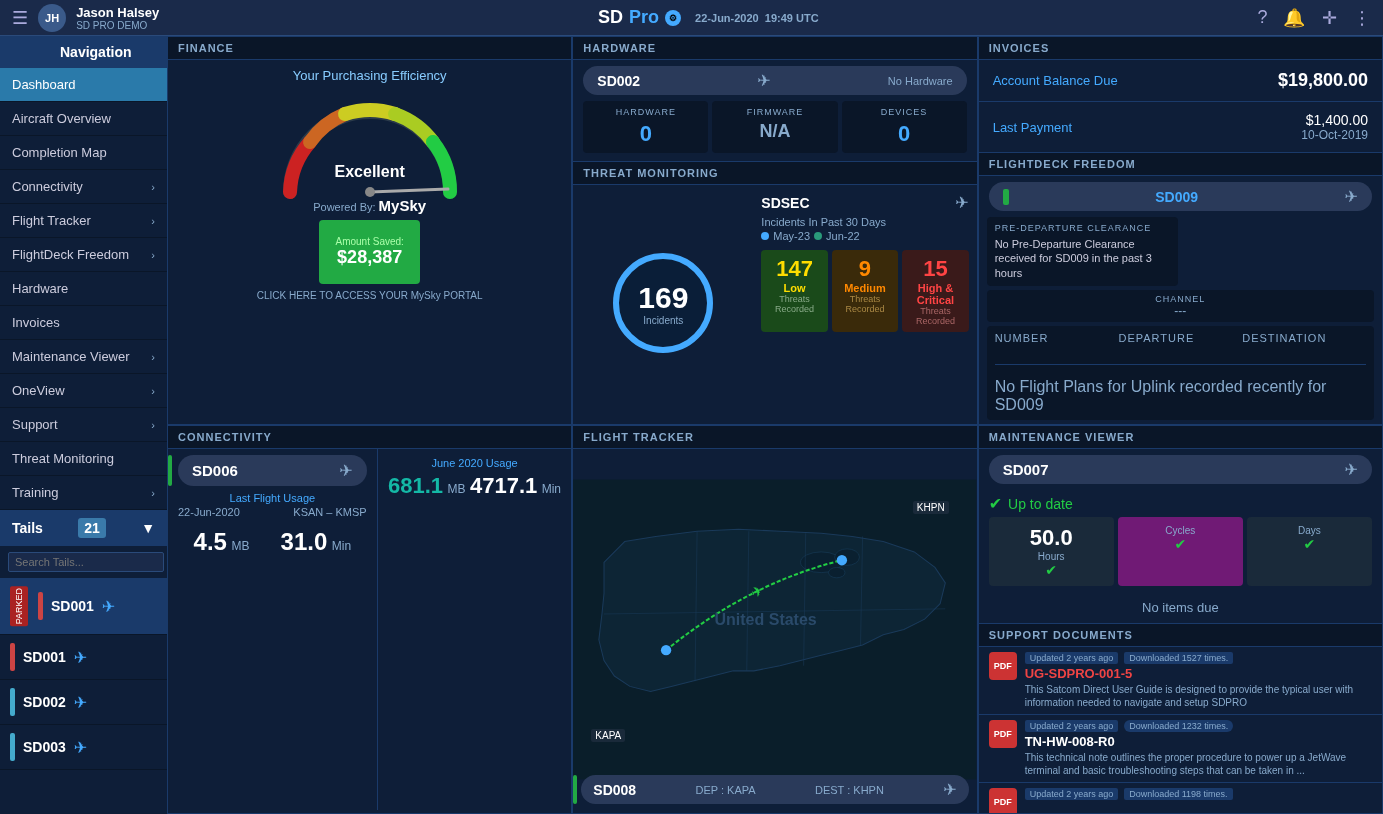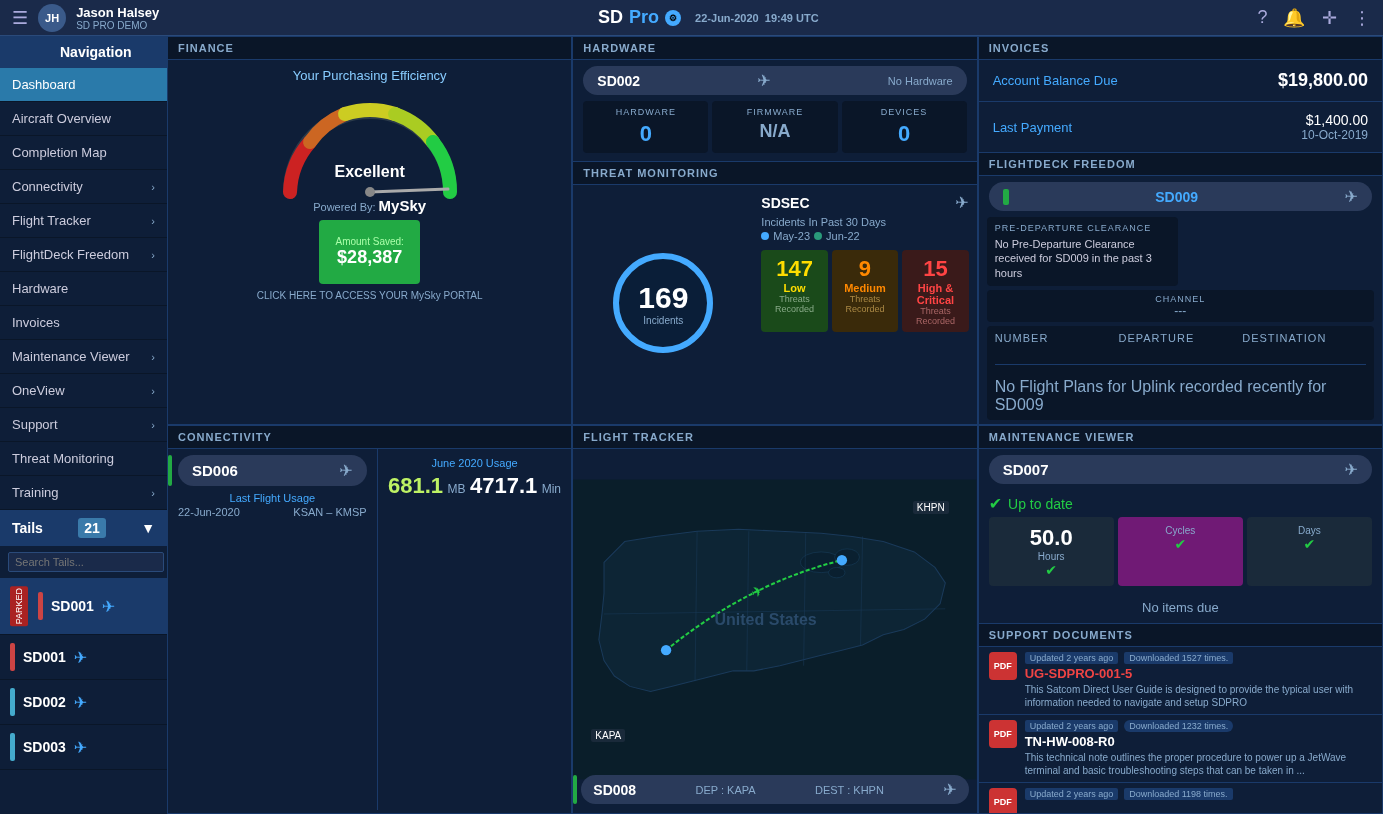--- a/index.html
+++ b/index.html
@@ -368,27 +368,37 @@
             <div style="background:#2a3a5a; border-radius:20px; padding:6px 14px; display:flex; align-items:center; justify-content:space-between; flex:1;">
               <span style="font-size:15px; font-weight:bold; color:#fff;">SD006</span>
               <span style="color:#88aacc; font-size:16px;">✈</span>
             </div>
           </div>
           <div style="color:#4af; font-size:11px; text-align:center; margin-bottom:2px;">Last Flight Usage</div>
           <div style="display:flex; justify-content:space-between; padding:0 10px 2px; font-size:11px; color:#88aacc;">
             <span>22-Jun-2020</span>
             <span><span>KSAN</span> – <span>KMSP</span></span>
           </div>
+          <div style="display:flex; justify-content:space-around; padding:8px 10px;">
+            <div style="text-align:center;">
+              <span style="font-size:24px; font-weight:bold; color:#fff;">4.5</span>
+              <span style="font-size:12px; color:#88aacc;">MB</span>
+            </div>
+            <div style="text-align:center;">
+              <span style="font-size:24px; font-weight:bold; color:#fff;">31.0</span>
+              <span style="font-size:12px; color:#88aacc;">Min</span>
+            </div>
+          </div>
         </div>
 
         <div style="width:48%; display:flex; flex-direction:column; padding:8px;">
           <div style="color:#4af; font-size:11px; text-align:center; margin-bottom:4px;">June 2020 Usage</div>
           <div style="display:flex; justify-content:space-around;">
             <div style="text-align:center;">
-              <span style="font-size:22px; font-weight:bold; color:#bef264;">681.1</span>
+              <span style="font-size:22px; font-weight:bold; color:#14b8a6;">681.1</span>
               <span style="font-size:12px; color:#88aacc;">MB</span>
             </div>
             <div style="text-align:center;">
               <span style="font-size:22px; font-weight:bold; color:#fff;">4717.1</span>
               <span style="font-size:12px; color:#88aacc;">Min</span>
             </div>
           </div>
         </div>
       </div>
     </div>

